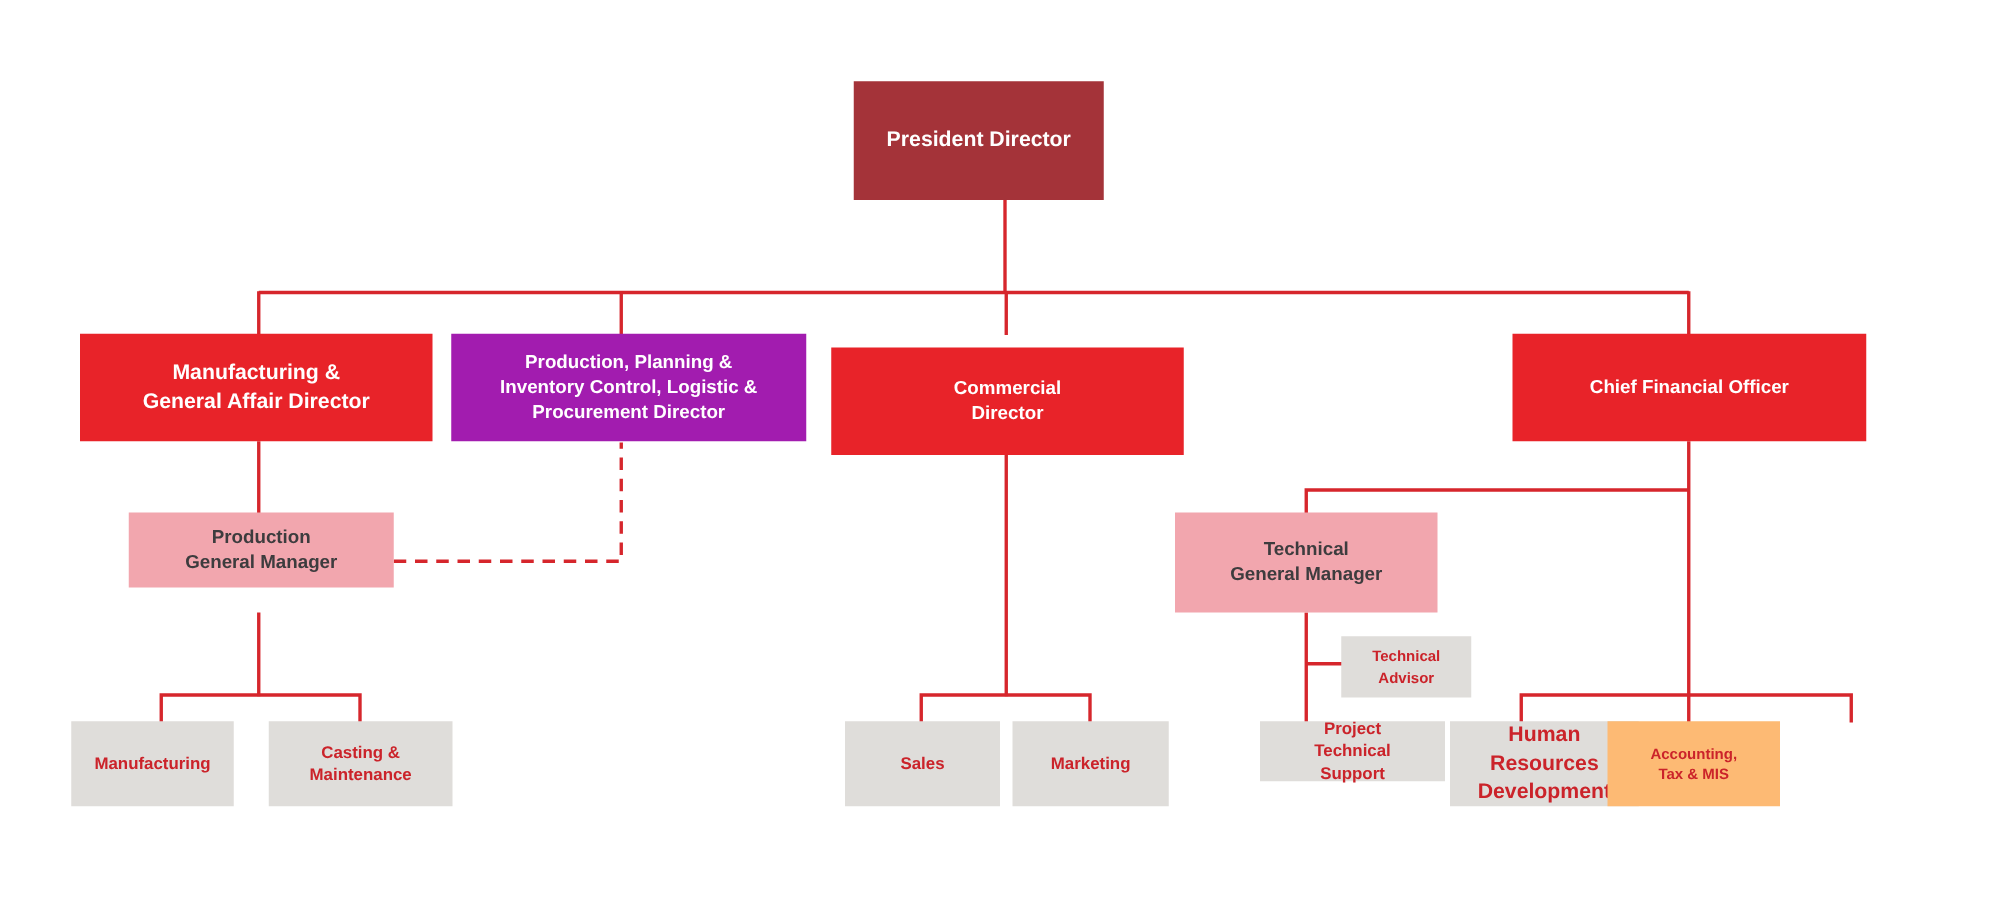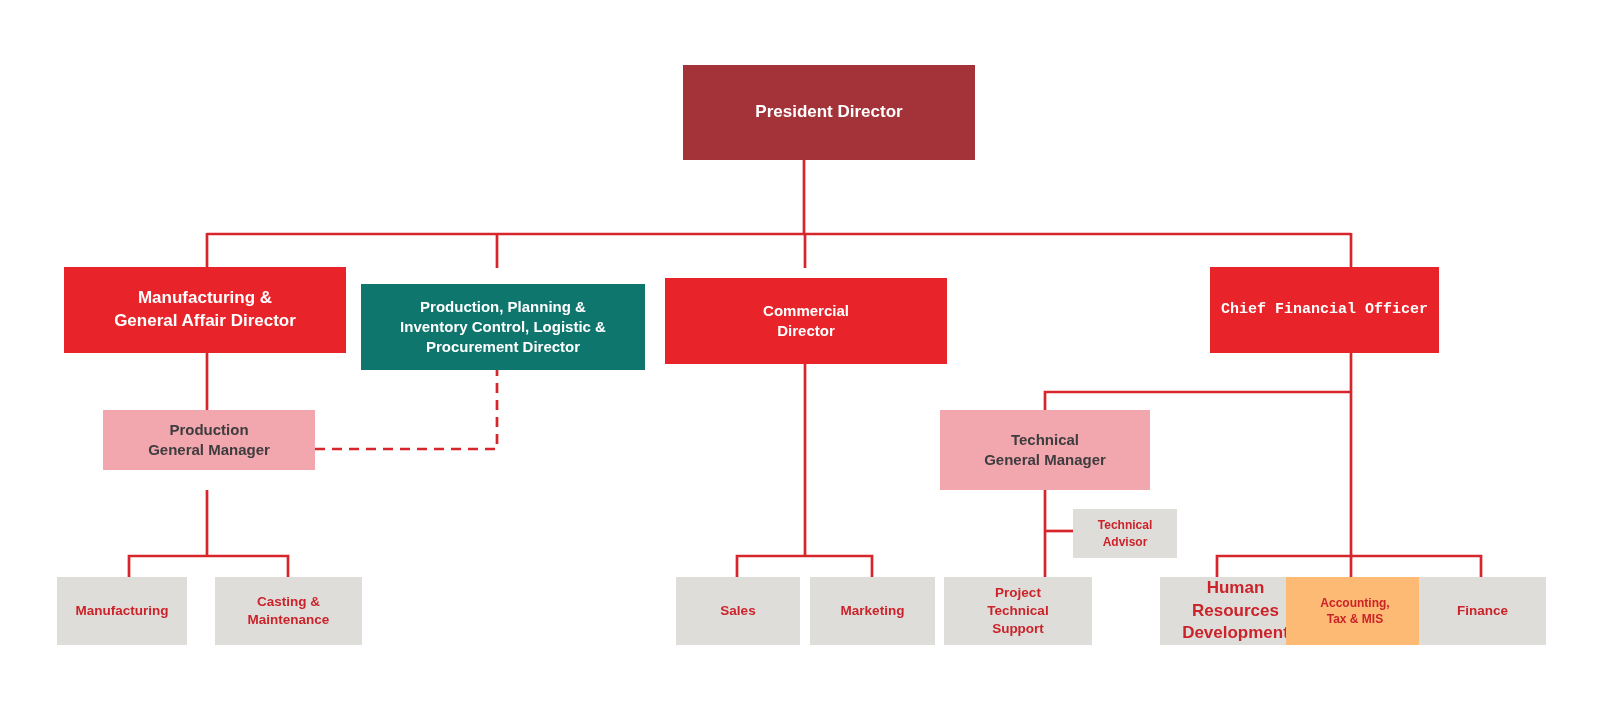--- a/index.html
+++ b/index.html
@@ -50,41 +50,40 @@
       <polyline points="129,578 129,556 288,556 288,578" fill="none" stroke="#D6262C" stroke-width="2.7"></polyline>
       <polyline points="315,449 497,449 497,354" fill="none" stroke="#D6262C" stroke-width="2.7" stroke-dasharray="10 7"></polyline>
       <polyline points="805,353 805,557" fill="none" stroke="#D6262C" stroke-width="2.7"></polyline>
       <polyline points="737,578 737,556 872,556 872,578" fill="none" stroke="#D6262C" stroke-width="2.7"></polyline>
       <polyline points="1351,353 1351,578" fill="none" stroke="#D6262C" stroke-width="2.7"></polyline>
       <polyline points="1351,392 1045,392 1045,411" fill="none" stroke="#D6262C" stroke-width="2.7"></polyline>
       <polyline points="1045,490 1045,578" fill="none" stroke="#D6262C" stroke-width="2.7"></polyline>
       <polyline points="1045,531 1074,531" fill="none" stroke="#D6262C" stroke-width="2.7"></polyline>
       <polyline points="1217,578 1217,556 1481,556 1481,578" fill="none" stroke="#D6262C" stroke-width="2.7"></polyline>
     </svg>
-    <div class="node" style="left: 683px; top: 65px; width: 292px; height: 95px; background: rgb(164, 51, 57); color: rgb(255, 255, 255); font-size: 17px;"><span>President Director</span></div>
+    <div class="node" style="left: 683px; top: 65px; width: 200px; height: 95px; background: rgb(164, 51, 57); color: rgb(255, 255, 255); font-size: 17px;"><span>President Director</span></div>
     <div class="node" style="left: 64px; top: 267px; width: 282px; height: 86px; background: rgb(232, 35, 41); color: rgb(255, 255, 255); font-size: 17px;"><span>Manufacturing &amp;
 General Affair Director</span></div>
-    <div class="node" style="left: 361px; top: 284px; width: 284px; height: 86px; background: #0f766e; color: rgb(255, 255, 255); font-size: 15px;"><span>Production, Planning &amp;
+    <div class="node" style="left: 361px; top: 267px; width: 284px; height: 86px; background: #a21caf; color: rgb(255, 255, 255); font-size: 15px;"><span>Production, Planning &amp;
 Inventory Control, Logistic &amp;
 Procurement Director</span></div>
     <div class="node" style="left: 665px; top: 278px; width: 282px; height: 86px; background: rgb(232, 35, 41); color: rgb(255, 255, 255); font-size: 15px;"><span>Commercial
 Director</span></div>
-    <div class="node" style="left: 1210px; top: 267px; width: 229px; height: 86px; background: rgb(232, 35, 41); color: rgb(255, 255, 255); font-size: 15px; font-family: Liberation Mono, monospace;"><span>Chief Financial Officer</span></div>
+    <div class="node" style="left: 1210px; top: 267px; width: 283px; height: 86px; background: rgb(232, 35, 41); color: rgb(255, 255, 255); font-size: 15px;"><span>Chief Financial Officer</span></div>
     <div class="node" style="left: 103px; top: 410px; width: 212px; height: 60px; background: rgb(242, 166, 174); color: rgb(61, 60, 62); font-size: 15px;"><span>Production
 General Manager</span></div>
     <div class="node" style="left: 940px; top: 410px; width: 210px; height: 80px; background: rgb(242, 166, 174); color: rgb(61, 60, 62); font-size: 15px;"><span>Technical
 General Manager</span></div>
     <div class="node" style="left: 1073px; top: 509px; width: 104px; height: 49px; background: rgb(223, 221, 218); color: rgb(203, 35, 42); font-size: 12px;"><span>Technical
 Advisor</span></div>
     <div class="node" style="left: 57px; top: 577px; width: 130px; height: 68px; background: rgb(223, 221, 218); color: rgb(203, 35, 42); font-size: 13.5px;"><span>Manufacturing</span></div>
     <div class="node" style="left: 215px; top: 577px; width: 147px; height: 68px; background: rgb(223, 221, 218); color: rgb(203, 35, 42); font-size: 13.5px; text-align: center;"><span>Casting &amp;
 Maintenance</span></div>
     <div class="node" style="left: 676px; top: 577px; width: 124px; height: 68px; background: rgb(223, 221, 218); color: rgb(203, 35, 42); font-size: 13.5px;"><span>Sales</span></div>
     <div class="node" style="left: 810px; top: 577px; width: 125px; height: 68px; background: rgb(223, 221, 218); color: rgb(203, 35, 42); font-size: 13.5px;"><span>Marketing</span></div>
-    <div class="node" style="left: 944px; top: 577px; width: 148px; height: 68px; background: rgb(223, 221, 218); color: rgb(203, 35, 42); font-size: 13.5px;"><span>Project
+    <div class="node" style="left: 1008px; top: 577px; width: 148px; height: 48px; background: rgb(223, 221, 218); color: rgb(203, 35, 42); font-size: 13.5px;"><span>Project
 Technical
 Support</span></div>
     <div class="node" style="left: 1160px; top: 577px; width: 151px; height: 68px; background: rgb(223, 221, 218); color: rgb(203, 35, 42); font-size: 17px;"><span>Human Resources
 Development</span></div>
     <div class="node" style="left: 1286px; top: 577px; width: 138px; height: 68px; background: #fdba74; color: rgb(203, 35, 42); font-size: 12px;"><span>Accounting,
 Tax &amp; MIS</span></div>
-    <div class="node" style="left: 1419px; top: 577px; width: 127px; height: 68px; background: rgb(223, 221, 218); color: rgb(203, 35, 42); font-size: 13.5px;"><span>Finance</span></div>
   </div>
 
 </body></html>

